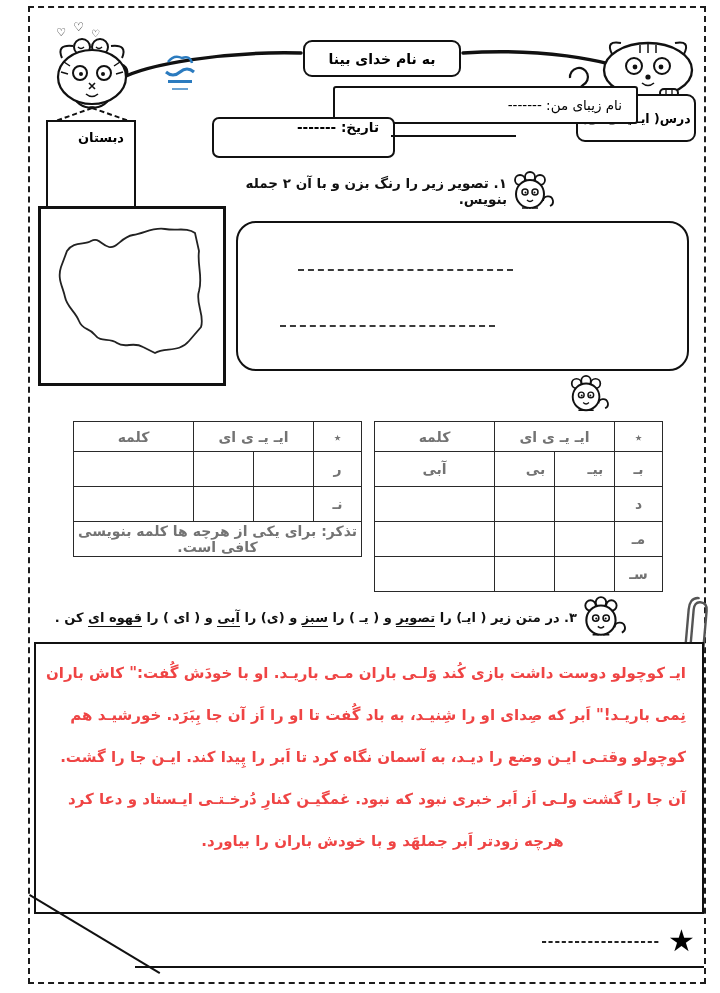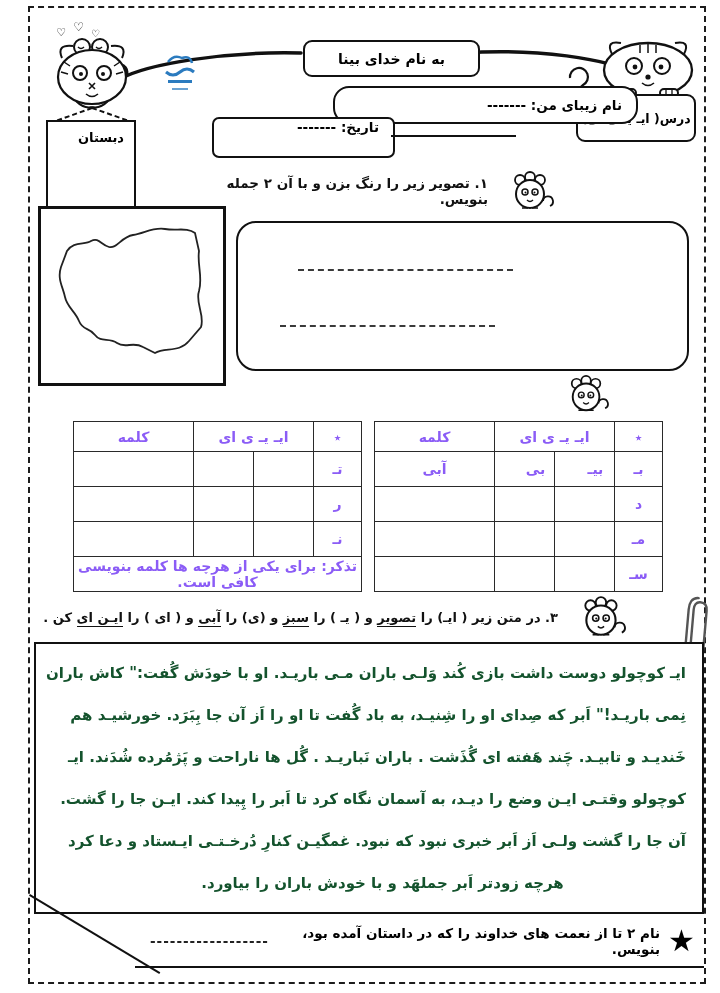--- a/index.html
+++ b/index.html
@@ -6,72 +6,72 @@
   html,body { background:#ffffff; }
   body { font-family:"DejaVu Sans", sans-serif; }
   .page { position:relative; width:720px; height:993px; background:#ffffff; overflow:hidden; direction:rtl; }
   .abs { position:absolute; }
 
   
   .frame { left:28px; top:6px; width:678px; height:978px; border:2px dashed #1c1c1c; pointer-events:none; }
 
   
   .banner-svg { left:85px; top:36px; width:580px; height:60px; }
-  .bismillah-box { left:303px; top:40px; width:177px; height:37px; border:2px solid #111; border-radius:9px;
+  .bismillah-box { left:303px; top:40px; width:158px; height:37px; border:2px solid #111; border-radius:9px;
       display:flex; align-items:center; justify-content:center; font-size:14px; font-weight:bold; background:#fff; }
 
   
-  .name-box { left:333px; top:86px; width:305px; height:38px; border:2px solid #111; border-radius:16px; background:#fff;
-      display:flex; align-items:center; padding:0 14px; font-size:13.5px; font-weight:bold; }
+  .name-box { left:333px; top:86px; width:305px; height:38px; border:2px solid #111; border-radius:3px; background:#fff;
+      display:flex; align-items:center; padding:0 14px; font-size:13.5px; font-weight:normal; }
   .date-box { left:212px; top:117px; width:183px; height:41px; border:2px solid #111; border-radius:7px; background:#fff;
       display:flex; padding:0 14px; font-size:13.5px; font-weight:bold; }
   .date-connector { left:391px; top:135px; width:125px; height:0; border-top:2px solid #111; }
   .lesson-box { left:576px; top:94px; width:120px; height:48px; border:2.5px solid #111; border-radius:9px; background:#fff;
       display:flex; align-items:center; justify-content:center; font-size:12.5px; font-weight:bold; }
   .sign-box { left:46px; top:120px; width:90px; height:92px; border:2.5px solid #111; background:#fff;
       font-size:13px; font-weight:bold; padding:8px 10px 0 16px; }
   .cat-left-svg { left:40px; top:22px; width:104px; height:110px; }
   .cat-right-svg { left:556px; top:36px; width:152px; height:62px; }
   .logo-svg { left:160px; top:52px; width:40px; height:44px; }
 
   
-  .q-row { display:flex; direction:rtl; align-items:center; gap:20px; font-size:13.5px; font-weight:bold; color:#111; }
+  .q-row { display:flex; direction:rtl; align-items:center; gap:1px; font-size:13.5px; font-weight:bold; color:#111; }
   .q1-row { left:222px; top:170px; width:332px; height:42px; }
   .q2-row { left:222px; top:373px; width:387px; height:42px; }
   .q3-row { left:30px; top:594px; width:596px; height:46px; font-size:13px; }
   .q-row .icon-wrap { flex:0 0 auto; }
   .u { border-bottom:1.7px solid #111; padding-bottom:1px; }
 
   
   .map-box { left:38px; top:206px; width:188px; height:180px; border:3px solid #111; background:#fff; }
   .write-box { left:236px; top:221px; width:453px; height:150px; border:2px solid #111; border-radius:20px; background:#fff; }
   .dashline { position:absolute; border-top:2.5px dashed #3a3a3a; }
   .dash1 { left:60px; top:46px; width:215px; }
   .dash2 { left:42px; top:102px; width:215px; }
 
   
   .wtable { position:absolute; border-collapse:collapse; direction:rtl; background:#fff; }
   .wtable td, .wtable th { border:1.6px solid #2a2a2a; text-align:center; vertical-align:middle;
-      font-size:14px; font-weight:bold; color:#8b5cf6; }
+      font-size:14px; font-weight:bold; color:#737373; }
   .wtable th { height:30px; }
   .wtable td { height:35px; }
   .t-right { right:57px; top:421px; }   
   .t-left  { right:358px; top:421px; }
   .col-letter { width:48px; }
   .col-sub { width:60px;padding-left:22px; }
   .col-word { width:120px; }
   .note-cell { font-size:11.5px; height:38px; }
 
   
   .paperclip-svg { left:682px; top:592px; width:28px; height:74px; }
 
   
   .story-box { left:34px; top:642px; width:670px; height:272px; border:2.5px solid #111; background:#fff;
       padding:8px 16px 0 16px; }
-  .story-line { height:42px; line-height:42px; font-size:15px; font-weight:bold; color:#14532d;
+  .story-line { height:42px; line-height:42px; font-size:15px; font-weight:bold; color:#ef4444;
       white-space:nowrap; text-align:justify; text-align-last:justify; direction:rtl;margin-left:27px; }
   .story-line.center { text-align:center; text-align-last:center; }
 
   
   .footer-row { left:150px; top:920px; width:545px; height:42px; display:flex; direction:rtl; align-items:center; gap:8px;
       font-size:13.5px; font-weight:bold; }
   .footer-star { font-size:30px; line-height:1; }
   .footer-dashes { direction:ltr; font-weight:bold; letter-spacing:1px; color:#222; white-space:nowrap; }
   .bottom-line { left:135px; top:966px; width:569px; height:0; border-top:2px solid #111; }
   .diagonal { left:30px; top:894px; width:152px; height:0; border-top:2.5px solid #111;
@@ -242,26 +242,20 @@
     </table>
 
   <table class="wtable t-left">
     <tbody>
         <tr>
       <th class="col-letter">٭</th>
       <th colspan="2">ایـ یـ ی ای</th>
       <th class="col-word">کلمه</th>
     </tr>
     <tr>
-      <td class="col-letter">تـ</td>
-      <td class="col-sub"></td>
-      <td class="col-sub"></td>
-      <td class="col-word"></td>
-    </tr>
-    <tr>
       <td class="col-letter">ر</td>
       <td class="col-sub"></td>
       <td class="col-sub"></td>
       <td class="col-word"></td>
     </tr>
     <tr>
       <td class="col-letter">نـ</td>
       <td class="col-sub"></td>
       <td class="col-sub"></td>
       <td class="col-word"></td>
@@ -282,39 +276,37 @@
         <circle cx="17" cy="22" r="3" fill="#fff" stroke="#111" stroke-width="1.5"></circle>
         <circle cx="27" cy="22" r="3" fill="#fff" stroke="#111" stroke-width="1.5"></circle>
         <circle cx="17.5" cy="22.5" r="1" fill="#111"></circle>
         <circle cx="26.5" cy="22.5" r="1" fill="#111"></circle>
         <path d="M19,30 q3,3 6,0" stroke="#111" stroke-width="1.4"></path>
         <path d="M35,31 a5,5 0 1 1 7,5" stroke="#111" stroke-width="1.8"></path>
         <path d="M14,38 h6 M24,38 h6" stroke="#111" stroke-width="1.6"></path>
       </svg>
     </span>
     <span>
-      <span>۳. در متن زیر ( ایـ) را </span><span class="u">تصویر</span><span> و ( یـ ) را </span><span class="u">سبز</span><span> و (ی) را </span><span class="u">آبی</span><span> و ( ای ) را </span><span class="u">ایـن ای</span><span> کن .</span>
+      <span>۳. در متن زیر ( ایـ) را </span><span class="u">تصویر</span><span> و ( یـ ) را </span><span class="u">سبز</span><span> و (ی) را </span><span class="u">آبی</span><span> و ( ای ) را </span><span class="u">قهوه ای</span><span> کن .</span>
     </span>
   </div>
 
   <svg class="abs paperclip-svg" viewBox="0 0 28 74" fill="none" style="transform:rotate(5deg);">
     <path d="M14,6 C7,6 5,12 5,18 L5,56 C5,64 10,69 14,69 C18,69 23,64 23,56 L23,18
              C23,12 20,10 16,10 C12,10 10,13 10,18 L10,52" stroke="#555" stroke-width="2.4" stroke-linecap="round"></path>
   </svg>
 
   <div class="abs story-box">
     <div class="story-line">ایـ کوچولو دوست داشت بازی کُند وَلـی باران مـی باریـد. او با خودَش گُفت:" کاش باران</div>
     <div class="story-line">نِمی باریـد!" اَبر که صِدای او را شِنیـد، به باد گُفت تا او را اَز آن جا بِبَرَد. خورشیـد هم</div>
-    <div class="story-line">خَندیـد و تابیـد. چَند هَفته ای گُذَشت . باران نَباریـد . گُل ها ناراحت و پَژمُرده شُدَند. ایـ</div>
     <div class="story-line">کوچولو وقتـی ایـن وضع را دیـد، به آسمان نگاه کرد تا اَبر را پِیدا کند. ایـن جا را گشت.</div>
     <div class="story-line">آن جا را گشت ولـی اَز اَبر خبری نبود که نبود. غمگیـن کنارِ دُرخـتـی ایـستاد و دعا کرد</div>
     <div class="story-line center">هرچه زودتر اَبر جملهَد و با خودش باران را بیاورد.</div>
   </div>
 
   <div class="abs footer-row">
     <span class="footer-star">★</span>
-    <span>نام ۲ تا از نعمت های خداوند را که در داستان آمده بود، بنویس.</span>
     <span class="footer-dashes">------------------</span>
   </div>
   <div class="abs bottom-line"></div>
   <div class="abs diagonal"></div>
 
 </div>
 
 </body></html>

